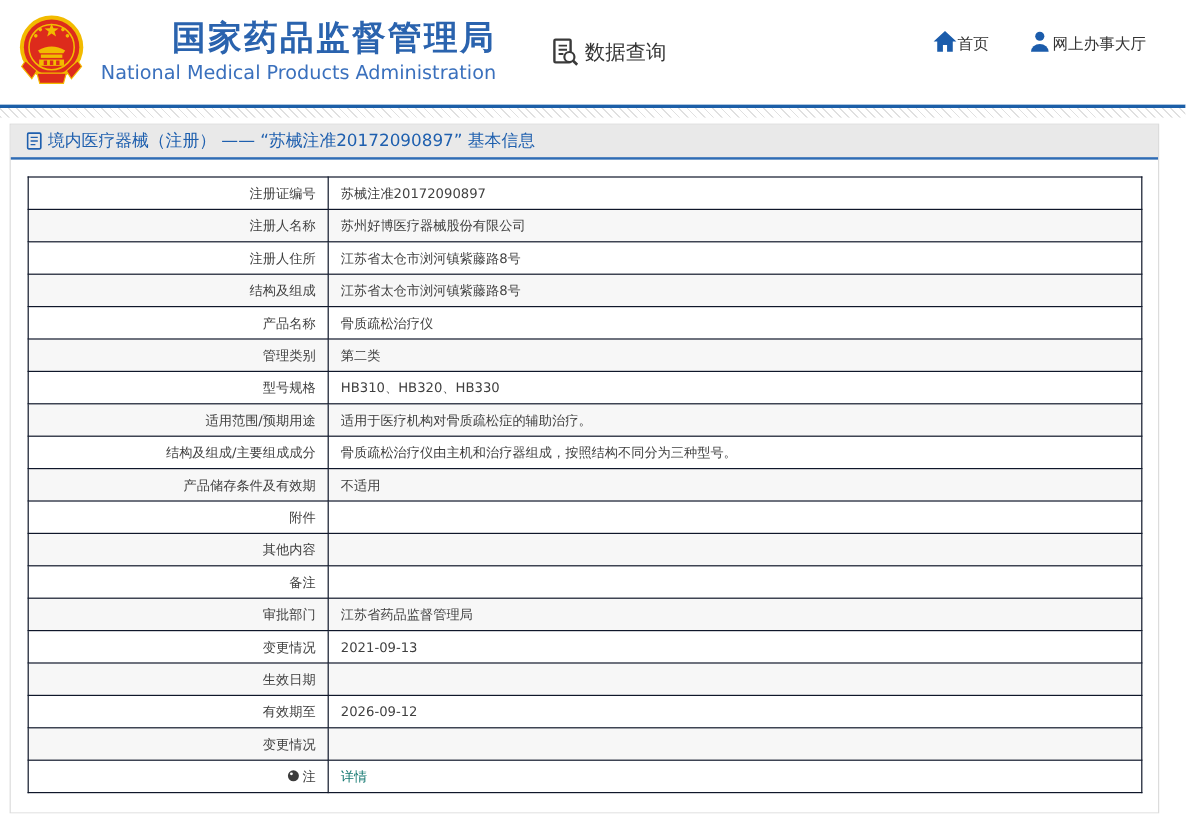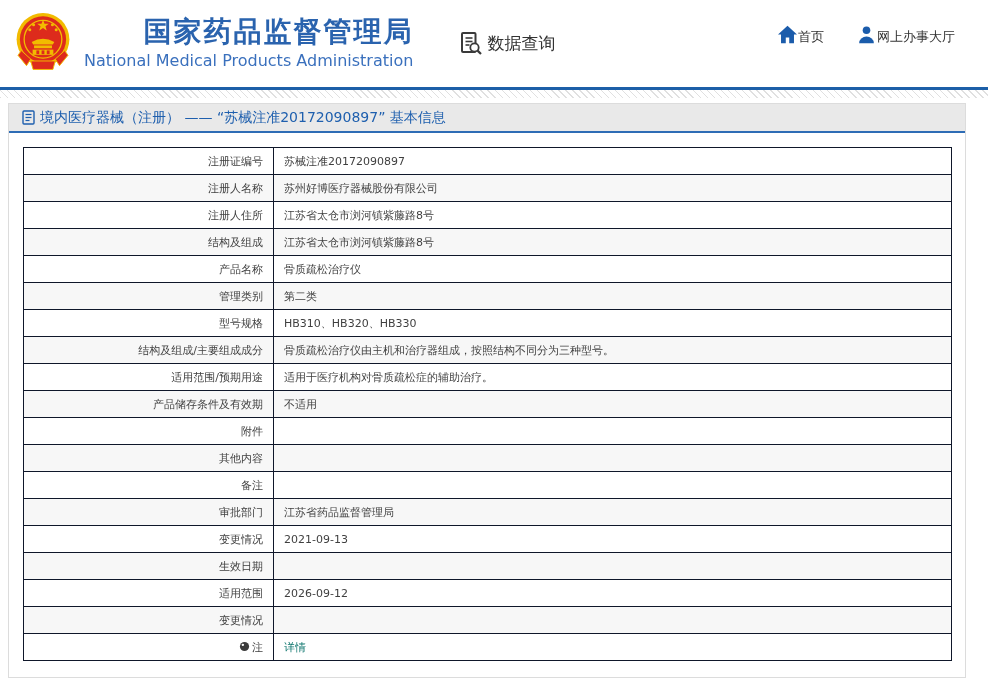--- a/index.html
+++ b/index.html
@@ -140,28 +140,28 @@
           </tr>
           <tr>
             <td class="c-label"><span>管理类别</span></td>
             <td class="c-value"><span>第二类</span></td>
           </tr>
           <tr>
             <td class="c-label"><span>型号规格</span></td>
             <td class="c-value"><span>HB310、HB320、HB330</span></td>
           </tr>
           <tr>
+            <td class="c-label"><span>适用范围/预期用途</span></td>
+            <td class="c-value"><span>适用于医疗机构对骨质疏松症的辅助治疗。</span></td>
+          </tr>
+          <tr>
             <td class="c-label"><span>结构及组成/主要组成成分</span></td>
             <td class="c-value"><span>骨质疏松治疗仪由主机和治疗器组成，按照结构不同分为三种型号。</span></td>
           </tr>
           <tr>
-            <td class="c-label"><span>适用范围/预期用途</span></td>
-            <td class="c-value"><span>适用于医疗机构对骨质疏松症的辅助治疗。</span></td>
-          </tr>
-          <tr>
             <td class="c-label"><span>产品储存条件及有效期</span></td>
             <td class="c-value"><span>不适用</span></td>
           </tr>
           <tr>
             <td class="c-label"><span>附件</span></td>
             <td class="c-value"><span></span></td>
           </tr>
           <tr>
             <td class="c-label"><span>其他内容</span></td>
             <td class="c-value"><span></span></td>
@@ -176,21 +176,21 @@
           </tr>
           <tr>
             <td class="c-label"><span>变更情况</span></td>
             <td class="c-value"><span>2021-09-13</span></td>
           </tr>
           <tr>
             <td class="c-label"><span>生效日期</span></td>
             <td class="c-value"><span></span></td>
           </tr>
           <tr>
-            <td class="c-label"><span>适用范围</span></td>
+            <td class="c-label"><span>有效期至</span></td>
             <td class="c-value"><span>2026-09-12</span></td>
           </tr>
           <tr>
             <td class="c-label"><span>变更情况</span></td>
             <td class="c-value"><span></span></td>
           </tr>
           <tr>
             <td class="c-label"><svg width="11" height="11" viewBox="0 0 12 12" class="note-ic">
                 <circle cx="6" cy="6" r="5" fill="#3c3c3c"></circle>
                 <circle cx="4.2" cy="4.2" r="1.3" fill="#fff"></circle>

